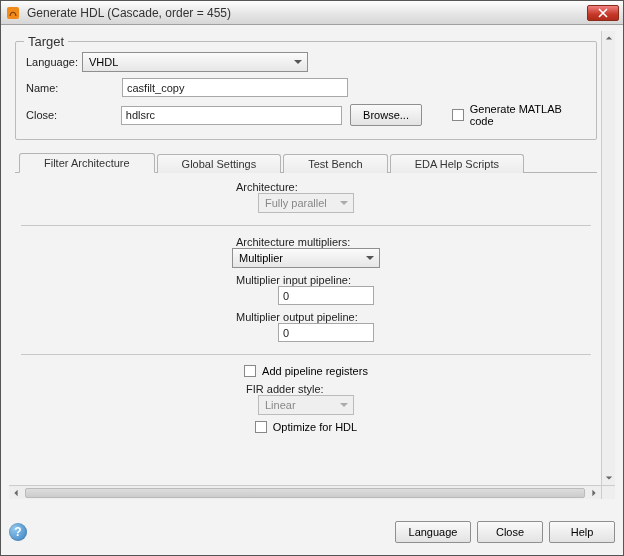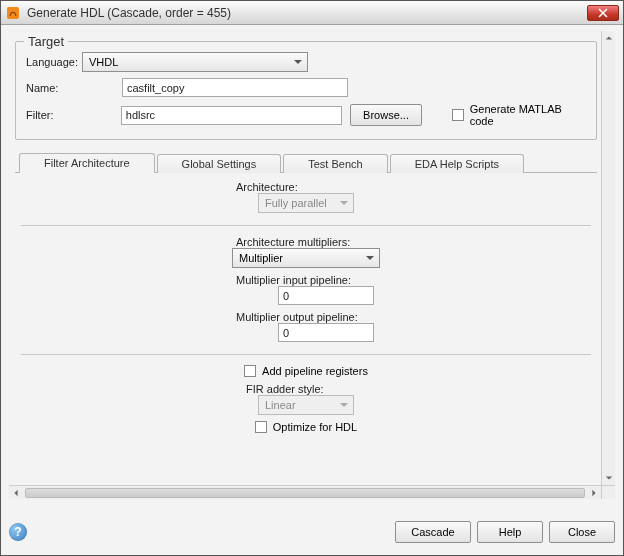--- a/index.html
+++ b/index.html
@@ -274,21 +274,21 @@
                 </svg></span>
           </div>
         </div>
 
         <div class="form-row">
           <label class="key">Name:</label>
           <input class="text-input" style="width: 226px;" value="casfilt_copy">
         </div>
 
         <div class="form-row" style="margin-bottom:2px;">
-          <label class="key">Filter:</label>
+          <label class="key">Close:</label>
           <input class="text-input" style="width: 226px;" value="hdlsrc">
           <button class="btn" style="margin-left:8px;">Browse...</button>
           <div class="checkbox" style="margin-left:30px;">
             <span class="box"></span>
             <span>Generate MATLAB code</span>
           </div>
         </div>
       </div>
 
       <div class="tabs">
@@ -389,17 +389,17 @@
             <path d="M3 1 L7 5 L3 9 Z"></path>
           </svg>
         </div>
     </div>
     <div class="scroll-corner"></div>
   </div>
 
   <div class="button-bar">
     <div class="help-icon">?</div>
     <div class="flex"></div>
-    <button class="btn" style="width:76px;">Cascade</button>
+    <button class="btn" style="width:76px;">Language</button>
+    <button class="btn" style="width:66px;">Close</button>
     <button class="btn" style="width:66px;">Help</button>
-    <button class="btn" style="width:66px;">Close</button>
   </div>
 </div>
 
 </body></html>

